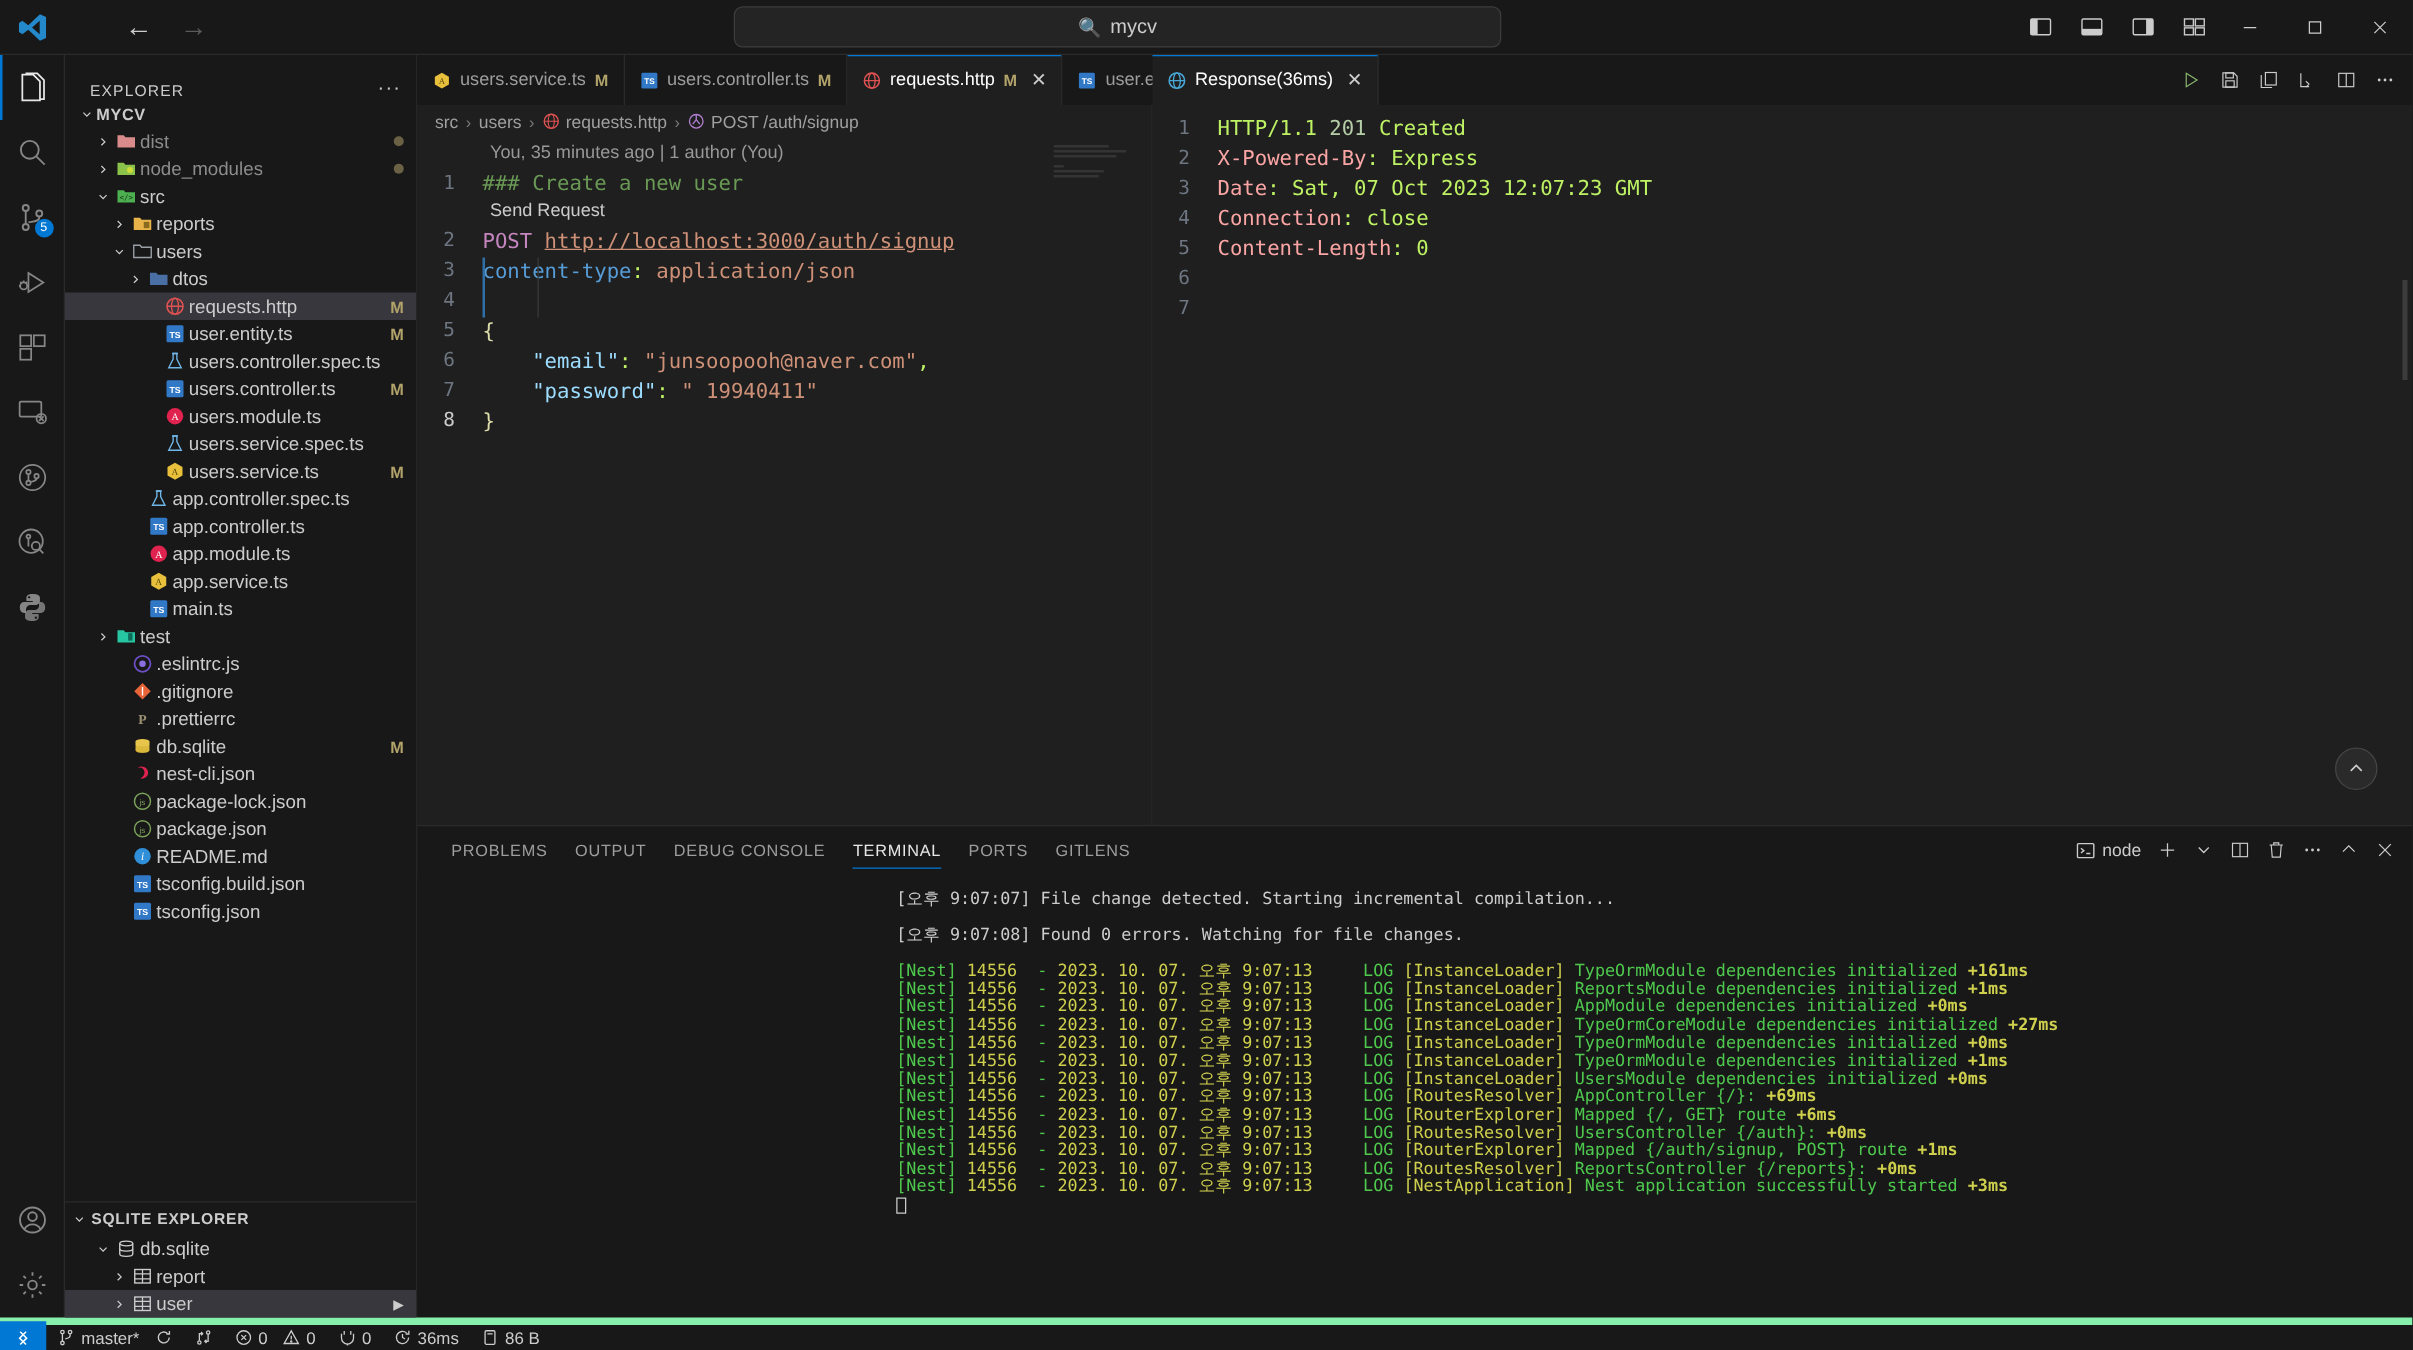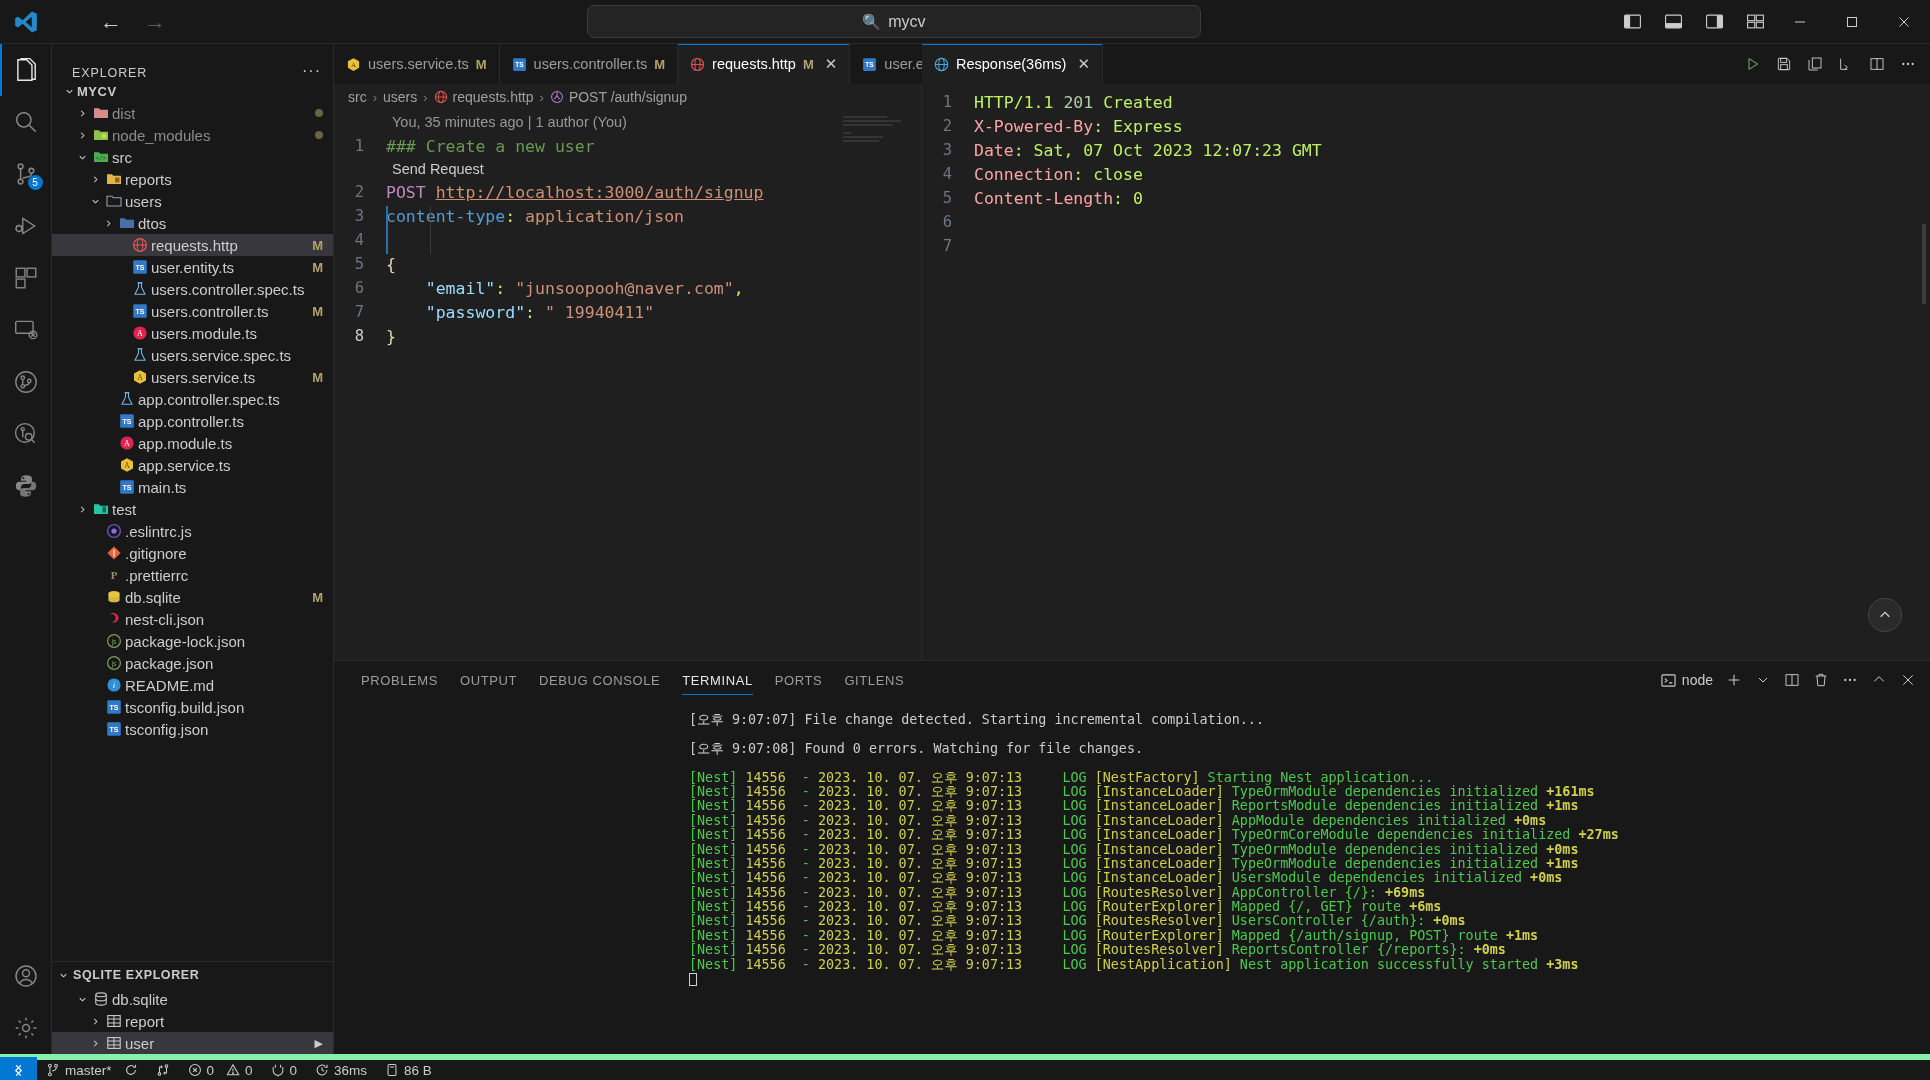--- a/index.html
+++ b/index.html
@@ -181,21 +181,21 @@
   }
   .panel-actions { margin-left:auto; display:flex; align-items:center; gap:13px; padding-right:14px;
     color:#cccccc; }
   .panel-actions svg { width:16px; height:16px; }
   .term-chip { display:flex; align-items:center; gap:6px; font-size:14px; color:#cccccc; }
   .term-chip svg { width:15px; height:15px; }
   .terminal {
     flex:1; overflow:hidden; padding:14px 0 0 355px; font-family:"DejaVu Sans Mono", monospace;
     font-size:13.4px; line-height:14.4px; color:#cccccc; background:#181818;
   }
-  .tline { white-space:pre; height:14.4px; }
+  .tline { white-space:pre; height:14.4px;margin-left:28px; }
   .tspacer { height:14.4px; }
   .tc-time { color:#cccccc; }
   .tc-nest { color:#4ec94e; }
   .tc-pid  { color:#cfcf4e; }
   .tc-date { color:#cfcf4e; }
   .tc-log  { color:#4ec94e; }
   .tc-ctx  { color:#cfcf4e; }
   .tc-msg  { color:#4ec94e; }
   .tc-ms   { color:#cfcf4e; font-weight:bold; }
   .cursor-block { display:inline-block; width:8px; height:13px; border:1px solid #cccccc;
@@ -1038,21 +1038,20 @@
                 <line x1="5" y1="5" x2="19" y2="19"></line>
                 <line x1="19" y1="5" x2="5" y2="19"></line>
               </svg>
           </div>
         </div>
         <div class="terminal" id="terminalBody">
             <div class="tline"><span class="tc-time">[오후 9:07:07] File change detected. Starting incremental compilation...</span></div>
             <div class="tspacer"></div>
             <div class="tline"><span class="tc-time">[오후 9:07:08] Found 0 errors. Watching for file changes.</span></div>
             <div class="tspacer"></div>
-            <div class="tline"><span class="tc-nest">[Nest] </span><span class="tc-pid">14556</span><span class="tc-nest">  - </span><span class="tc-date">2023. 10. 07. 오후 9:07:13</span><span class="tc-nest">     </span><span class="tc-log">LOG </span><span class="tc-ctx">[NestFactory]</span><span class="tc-msg"> Starting Nest application...</span></div>
             <div class="tline"><span class="tc-nest">[Nest] </span><span class="tc-pid">14556</span><span class="tc-nest">  - </span><span class="tc-date">2023. 10. 07. 오후 9:07:13</span><span class="tc-nest">     </span><span class="tc-log">LOG </span><span class="tc-ctx">[InstanceLoader]</span><span class="tc-msg"> TypeOrmModule dependencies initialized</span><span class="tc-ms"> +161ms</span></div>
             <div class="tline"><span class="tc-nest">[Nest] </span><span class="tc-pid">14556</span><span class="tc-nest">  - </span><span class="tc-date">2023. 10. 07. 오후 9:07:13</span><span class="tc-nest">     </span><span class="tc-log">LOG </span><span class="tc-ctx">[InstanceLoader]</span><span class="tc-msg"> ReportsModule dependencies initialized</span><span class="tc-ms"> +1ms</span></div>
             <div class="tline"><span class="tc-nest">[Nest] </span><span class="tc-pid">14556</span><span class="tc-nest">  - </span><span class="tc-date">2023. 10. 07. 오후 9:07:13</span><span class="tc-nest">     </span><span class="tc-log">LOG </span><span class="tc-ctx">[InstanceLoader]</span><span class="tc-msg"> AppModule dependencies initialized</span><span class="tc-ms"> +0ms</span></div>
             <div class="tline"><span class="tc-nest">[Nest] </span><span class="tc-pid">14556</span><span class="tc-nest">  - </span><span class="tc-date">2023. 10. 07. 오후 9:07:13</span><span class="tc-nest">     </span><span class="tc-log">LOG </span><span class="tc-ctx">[InstanceLoader]</span><span class="tc-msg"> TypeOrmCoreModule dependencies initialized</span><span class="tc-ms"> +27ms</span></div>
             <div class="tline"><span class="tc-nest">[Nest] </span><span class="tc-pid">14556</span><span class="tc-nest">  - </span><span class="tc-date">2023. 10. 07. 오후 9:07:13</span><span class="tc-nest">     </span><span class="tc-log">LOG </span><span class="tc-ctx">[InstanceLoader]</span><span class="tc-msg"> TypeOrmModule dependencies initialized</span><span class="tc-ms"> +0ms</span></div>
             <div class="tline"><span class="tc-nest">[Nest] </span><span class="tc-pid">14556</span><span class="tc-nest">  - </span><span class="tc-date">2023. 10. 07. 오후 9:07:13</span><span class="tc-nest">     </span><span class="tc-log">LOG </span><span class="tc-ctx">[InstanceLoader]</span><span class="tc-msg"> TypeOrmModule dependencies initialized</span><span class="tc-ms"> +1ms</span></div>
             <div class="tline"><span class="tc-nest">[Nest] </span><span class="tc-pid">14556</span><span class="tc-nest">  - </span><span class="tc-date">2023. 10. 07. 오후 9:07:13</span><span class="tc-nest">     </span><span class="tc-log">LOG </span><span class="tc-ctx">[InstanceLoader]</span><span class="tc-msg"> UsersModule dependencies initialized</span><span class="tc-ms"> +0ms</span></div>
             <div class="tline"><span class="tc-nest">[Nest] </span><span class="tc-pid">14556</span><span class="tc-nest">  - </span><span class="tc-date">2023. 10. 07. 오후 9:07:13</span><span class="tc-nest">     </span><span class="tc-log">LOG </span><span class="tc-ctx">[RoutesResolver]</span><span class="tc-msg"> AppController {/}:</span><span class="tc-ms"> +69ms</span></div>
             <div class="tline"><span class="tc-nest">[Nest] </span><span class="tc-pid">14556</span><span class="tc-nest">  - </span><span class="tc-date">2023. 10. 07. 오후 9:07:13</span><span class="tc-nest">     </span><span class="tc-log">LOG </span><span class="tc-ctx">[RouterExplorer]</span><span class="tc-msg"> Mapped {/, GET} route</span><span class="tc-ms"> +6ms</span></div>
             <div class="tline"><span class="tc-nest">[Nest] </span><span class="tc-pid">14556</span><span class="tc-nest">  - </span><span class="tc-date">2023. 10. 07. 오후 9:07:13</span><span class="tc-nest">     </span><span class="tc-log">LOG </span><span class="tc-ctx">[RoutesResolver]</span><span class="tc-msg"> UsersController {/auth}:</span><span class="tc-ms"> +0ms</span></div>

